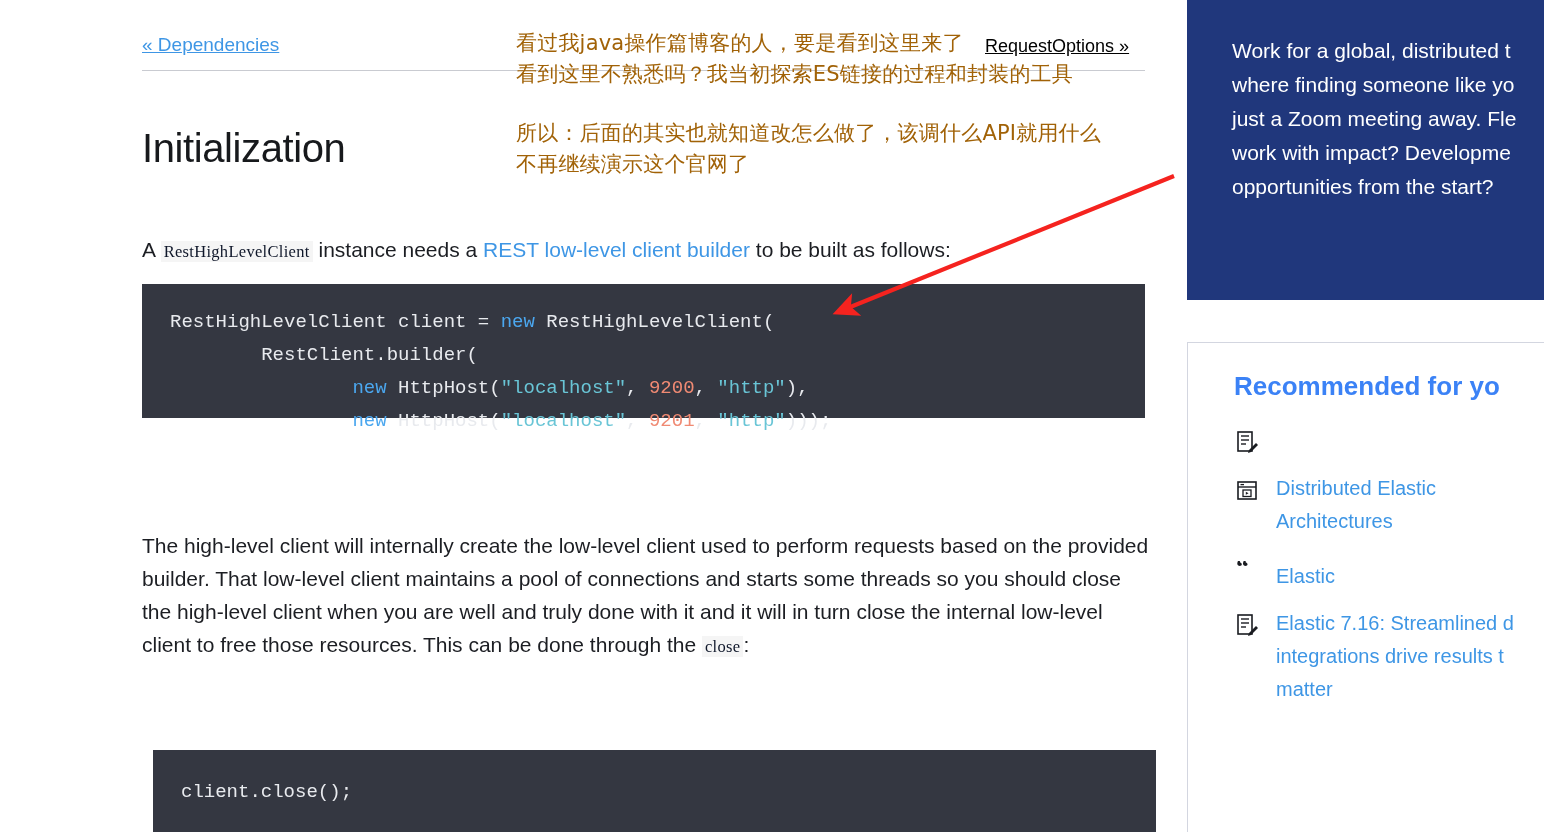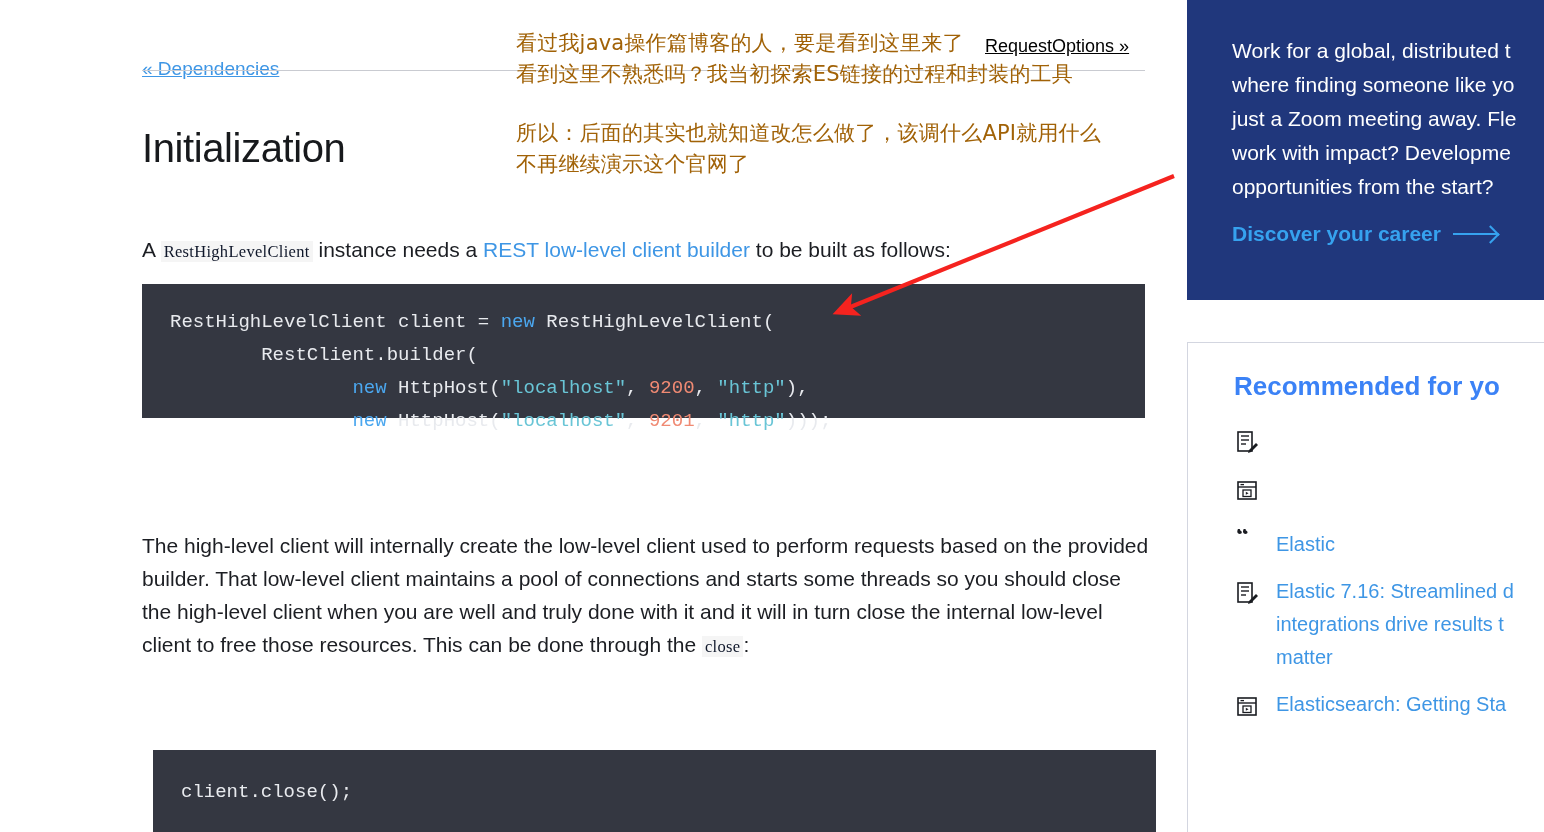--- a/index.html
+++ b/index.html
@@ -29,21 +29,20 @@
     position: relative;
     height: 56px;
   }
   .crumb-prev {
     position: absolute;
     left: 0;
     top: 34px;
     font-size: 19px;
     color: #3e96e5;
     white-space: nowrap;
-    margin-top: 24px;
   }
   .crumb-next {
     position: absolute;
     left: 843px;
     top: 36px;
     font-size: 18px;
     color: #000000;
     white-space: nowrap;
   }
   .hr {
@@ -269,24 +268,20 @@
 <span class="tok-plain">                </span><span class="tok-kw">new</span><span class="tok-plain"> HttpHost(</span><span class="tok-str">"localhost"</span><span class="tok-plain">, </span><span class="tok-num">9201</span><span class="tok-plain">, </span><span class="tok-str">"http"</span><span class="tok-plain">)));</span></div>
 
 <p class="body-para">
   <span>The high-level client will internally create the low-level client used to perform requests based on the provided builder. That low-level client maintains a pool of connections and starts some threads so you should close the high-level client when you are well and truly done with it and it will in turn close the internal low-level client to free those resources. This can be done through the </span><code class="inline">close</code><span>:</span>
 </p>
 
 <div class="codeblock" id="code-close"><span class="tok-plain">client.close();</span></div>
 
 <div class="career-banner">
   <p class="career-text">Work for a global, distributed t where finding someone like yo just a Zoom meeting away. Fle work with impact? Developme opportunities from the start?</p>
-  <a class="career-cta" href="#">
-    <span>Discover your career</span>
-    <span class="arrow-right"></span>
-  </a>
 </div>
 
 <div class="rec-card">
   <h2 class="rec-title">Recommended for yo</h2>
 
   <div class="rec-item">
     <span class="rec-icon">
       <svg width="22" height="24" viewBox="0 0 22 24">
         <rect x="2" y="1" width="14" height="19" fill="none" stroke="#1a1c21" stroke-width="1.6"></rect>
         <line x1="5" y1="5" x2="13" y2="5" stroke="#1a1c21" stroke-width="1.4"></line>
@@ -300,20 +295,21 @@
   <div class="rec-item">
     <span class="rec-icon">
       <svg width="22" height="22" viewBox="0 0 22 22">
         <rect x="2" y="2" width="18" height="17" fill="none" stroke="#1a1c21" stroke-width="1.6"></rect>
         <line x1="2" y1="7" x2="20" y2="7" stroke="#1a1c21" stroke-width="1.4"></line>
         <line x1="4.5" y1="4.6" x2="8" y2="4.6" stroke="#1a1c21" stroke-width="1.3"></line>
         <rect x="7" y="10" width="8" height="6.5" fill="none" stroke="#1a1c21" stroke-width="1.3"></rect>
         <path d="M9.8 11.8 L12.6 13.3 L9.8 14.8 Z" fill="#1a1c21"></path>
       </svg>
     </span>
+    <a class="rec-link" href="#">Distributed Elastic Architectures</a>
   </div>
 
   <div class="rec-item quote">
     <span class="rec-icon">
       <svg width="22" height="20" viewBox="0 0 22 20">
         <text x="0" y="14" font-family="Liberation Serif, serif" font-size="26" font-weight="bold" fill="#1a1c21">“</text>
       </svg>
     </span>
     <a class="rec-link" href="#">Elastic</a>
   </div>
@@ -324,32 +320,20 @@
         <rect x="2" y="1" width="14" height="19" fill="none" stroke="#1a1c21" stroke-width="1.6"></rect>
         <line x1="5" y1="5" x2="13" y2="5" stroke="#1a1c21" stroke-width="1.4"></line>
         <line x1="5" y1="9" x2="13" y2="9" stroke="#1a1c21" stroke-width="1.4"></line>
         <line x1="5" y1="13" x2="10" y2="13" stroke="#1a1c21" stroke-width="1.4"></line>
         <path d="M13 19 L20 12 L22 14 L15 21 L12 22 Z" fill="#1a1c21"></path>
       </svg>
     </span>
     <a class="rec-link" href="#">Elastic 7.16: Streamlined d integrations drive results t matter</a>
   </div>
 
-  <div class="rec-item">
-    <span class="rec-icon">
-      <svg width="22" height="22" viewBox="0 0 22 22">
-        <rect x="2" y="2" width="18" height="17" fill="none" stroke="#1a1c21" stroke-width="1.6"></rect>
-        <line x1="2" y1="7" x2="20" y2="7" stroke="#1a1c21" stroke-width="1.4"></line>
-        <line x1="4.5" y1="4.6" x2="8" y2="4.6" stroke="#1a1c21" stroke-width="1.3"></line>
-        <rect x="7" y="10" width="8" height="6.5" fill="none" stroke="#1a1c21" stroke-width="1.3"></rect>
-        <path d="M9.8 11.8 L12.6 13.3 L9.8 14.8 Z" fill="#1a1c21"></path>
-      </svg>
-    </span>
-    <a class="rec-link" href="#">Elasticsearch: Getting Sta</a>
-  </div>
 </div>
 
 <div class="annot" id="annot-1">看过我java操作篇博客的人，要是看到这里来了
 看到这里不熟悉吗？我当初探索ES链接的过程和封装的工具</div>
 <div class="annot" id="annot-2">所以：后面的其实也就知道改怎么做了，该调什么API就用什么
 不再继续演示这个官网了</div>
 
 <svg id="red-arrow">
   <defs>
     <marker id="ahead" markerWidth="7" markerHeight="7" refX="5.2" refY="3.5" orient="auto" markerUnits="strokeWidth">

